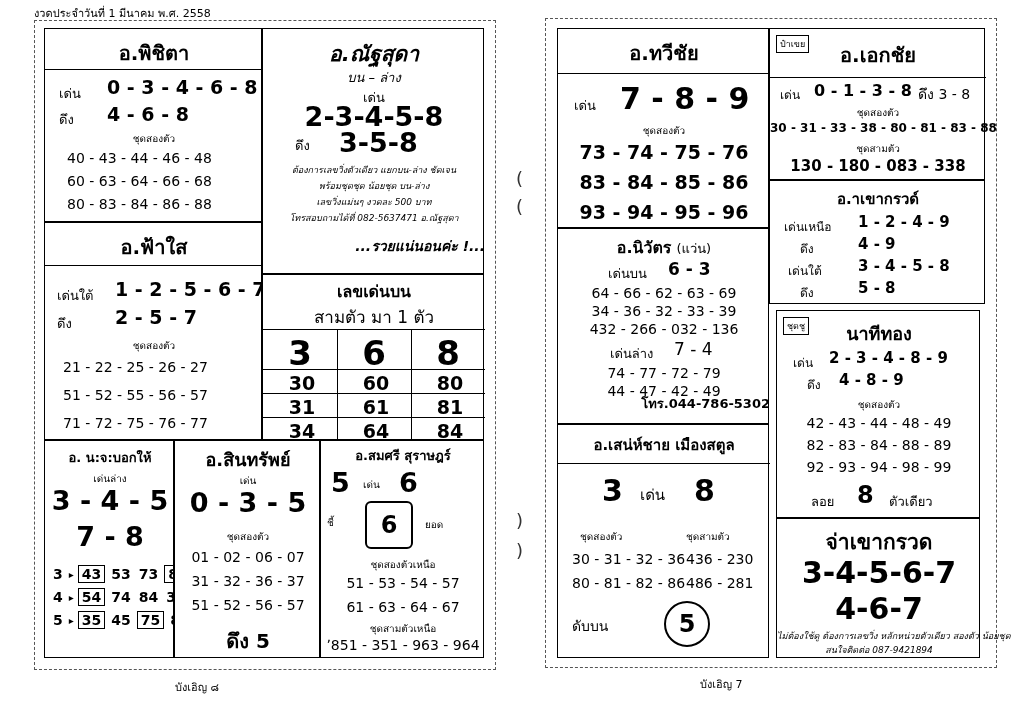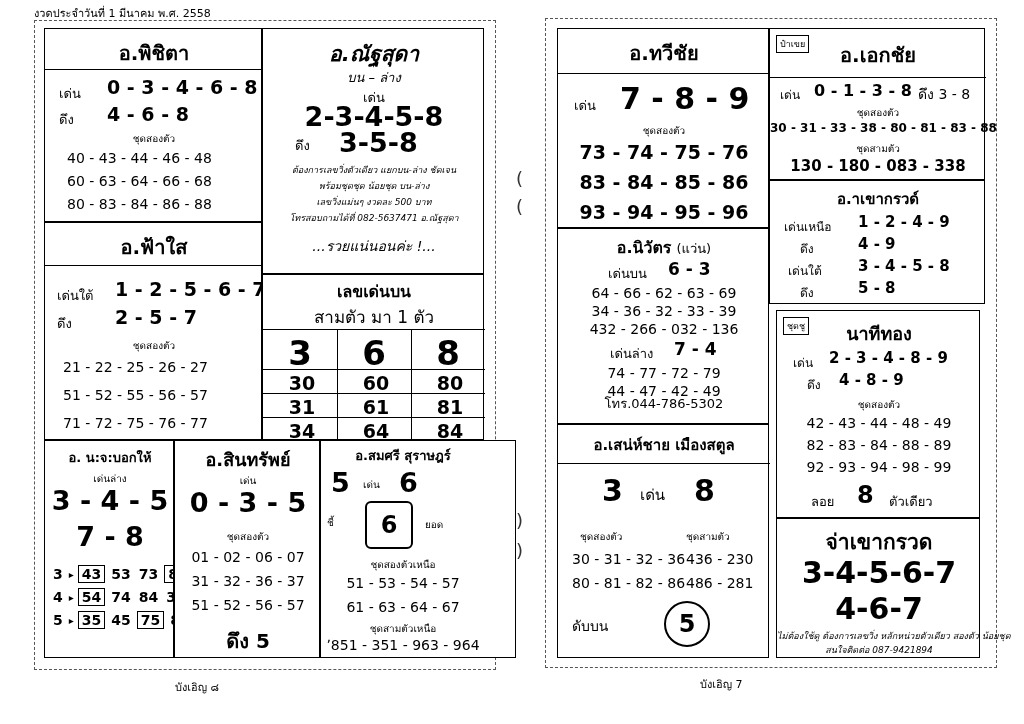--- a/index.html
+++ b/index.html
@@ -16,21 +16,21 @@
   .foot-l{position:absolute;left:175px;top:678px;font-size:11px;}
   .foot-r{position:absolute;left:700px;top:675px;font-size:11px;}
 
   
   .frame{position:absolute;border:1px dashed #555;}
   .frame-l{left:34px;top:20px;width:460px;height:648px;}
   .frame-r{left:545px;top:18px;width:450px;height:648px;}
 
   .box{position:absolute;border:1.6px solid #000;box-sizing:border-box;background:#fff;padding-left:12px;}
   .c{text-align:center;}
-  .b{font-weight:normal;}
+  .b{font-weight:bold;text-align:right;}
   .t{position:absolute;white-space:nowrap;}
 
   
   .title{font-size:20px;font-weight:bold;}
   .title-sm{font-size:16px;font-weight:bold;}
   .lbl{font-size:13px;}
   .num{font-size:19px;font-weight:bold;}
   .num-sm{font-size:14px;}
   .big{font-size:27px;font-weight:bold;}
   .huge{font-size:34px;font-weight:bold;}
@@ -162,21 +162,21 @@
     <div class="t c title-sm" style="left:0;top:4px;width:146px;font-size:18px;">อ.สินทรัพย์</div>
     <div class="t c tiny" style="left:0;top:32px;width:146px;">เด่น</div>
     <div class="t c big" style="left:0;top:46px;width:146px;">0 - 3 - 5</div>
     <div class="t c tiny" style="left:0;top:88px;width:146px;">ชุดสองตัว</div>
     <div class="t c num-sm" style="left:0;top:108px;width:146px;">01 - 02 - 06 - 07</div>
     <div class="t c num-sm" style="left:0;top:132px;width:146px;">31 - 32 - 36 - 37</div>
     <div class="t c num-sm" style="left:0;top:156px;width:146px;">51 - 52 - 56 - 57</div>
     <div class="t c" style="left:0;top:184px;width:146px;font-size:20px;font-weight:bold;">ดึง  5</div>
   </div>
 
-  <div class="box" style="left:320px;top:440px;width:196px;height:218px;">
+  <div class="box" style="left:320px;top:440px;width:164px;height:218px;">
     <div class="t c title-sm" style="left:0;top:4px;width:164px;font-size:13px;">อ.สมศรี สุราษฎร์</div>
     <div class="t" style="left:10px;top:26px;font-size:27px;font-weight:bold;">5</div>
     <div class="t tiny" style="left:42px;top:36px;">เด่น</div>
     <div class="t" style="left:78px;top:26px;font-size:27px;font-weight:bold;">6</div>
     <div class="t tiny" style="left:6px;top:74px;">ชี้</div>
     <div style="position:absolute;left:44px;top:60px;">
       <div class="hexa">
           <span>6</span>
         </div>
     </div>
@@ -203,21 +203,21 @@
     <div class="t c" style="left:0;top:6px;width:212px;">
       <span class="title-sm">อ.นิวัตร</span>
       <span style="font-size:13px;">(แว่น)</span>
     </div>
     <div class="t" style="left:50px;top:34px;font-size:13px;">เด่นบน</div>
     <div class="t" style="left:110px;top:30px;font-size:17px;font-weight:bold;">6 - 3</div>
     <div class="t c num-sm" style="left:0;top:56px;width:212px;">64 - 66 - 62 - 63 - 69</div>
     <div class="t c num-sm" style="left:0;top:74px;width:212px;">34 - 36 - 32 - 33 - 39</div>
     <div class="t c num-sm" style="left:0;top:92px;width:212px;">432 - 266 - 032 - 136</div>
     <div class="t" style="left:52px;top:114px;font-size:13px;">เด่นล่าง</div>
-    <div class="t" style="left:116px;top:110px;font-size:17px;font-weight:bold;">7 - 4</div>
+    <div class="t" style="left:116px;top:110px;font-size:17px;font-weight:normal;">7 - 4</div>
     <div class="t c num-sm" style="left:0;top:136px;width:212px;">74 - 77 - 72 - 79</div>
     <div class="t c num-sm" style="left:0;top:154px;width:212px;">44 - 47 - 42 - 49</div>
     <div class="t c b" style="left:0;top:164px;width:212px;font-size:13px;">โทร.044-786-5302</div>
   </div>
 
   <div class="box" style="left:557px;top:424px;width:212px;height:234px;">
     <div class="t c title-sm" style="left:0;top:8px;width:212px;font-size:15px;">อ.เสน่ห์ชาย  เมืองสตูล</div>
     <hr class="sep" style="left:0;top:38px;width:212px;">
     <div class="t" style="left:44px;top:48px;font-size:30px;font-weight:bold;">3</div>
     <div class="t" style="left:82px;top:58px;font-size:15px;">เด่น</div>

